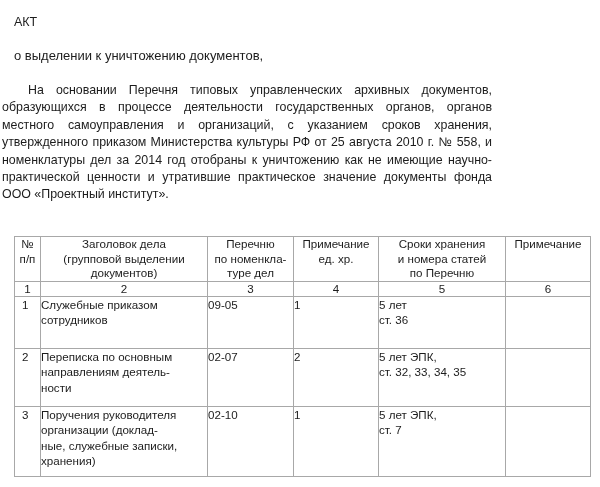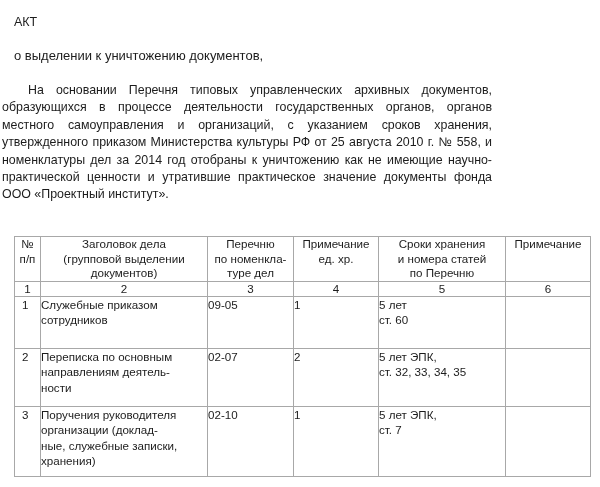--- a/index.html
+++ b/index.html
@@ -177,21 +177,21 @@
       <tr class="row-1">
         <td class="data-cell center-num">1</td>
         <td class="data-cell">
           <span class="cell-text justify">Служебные приказом
 сотрудников</span>
         </td>
         <td class="data-cell">09-05</td>
         <td class="data-cell">1</td>
         <td class="data-cell">
           <span class="cell-text">5 лет
-ст. 60</span>
+ст. 36</span>
         </td>
         <td class="data-cell"></td>
       </tr>
       <tr class="row-2">
         <td class="data-cell center-num">2</td>
         <td class="data-cell">
           <span class="cell-text">Переписка по основным
 направлениям деятель-
 ности</span>
         </td>

